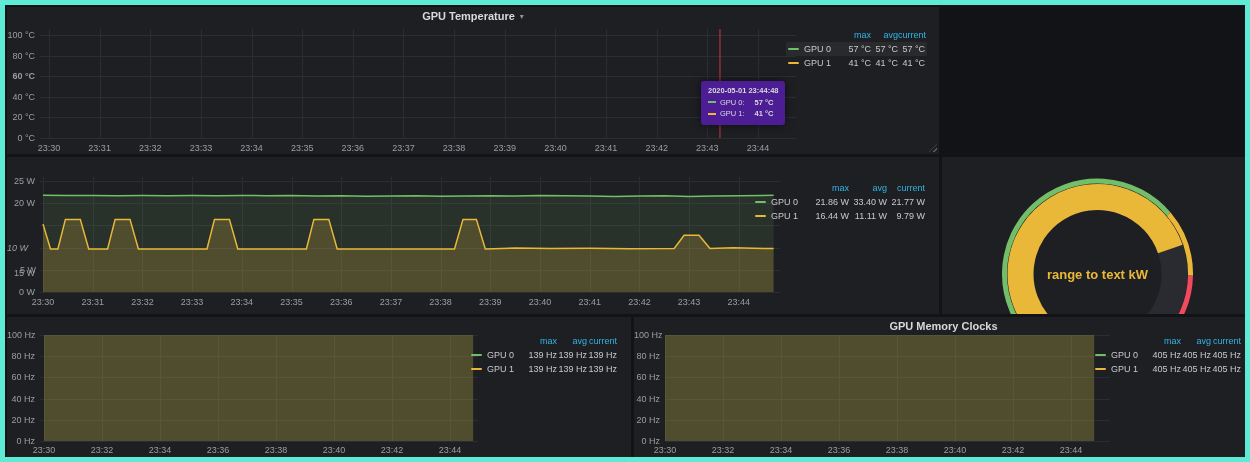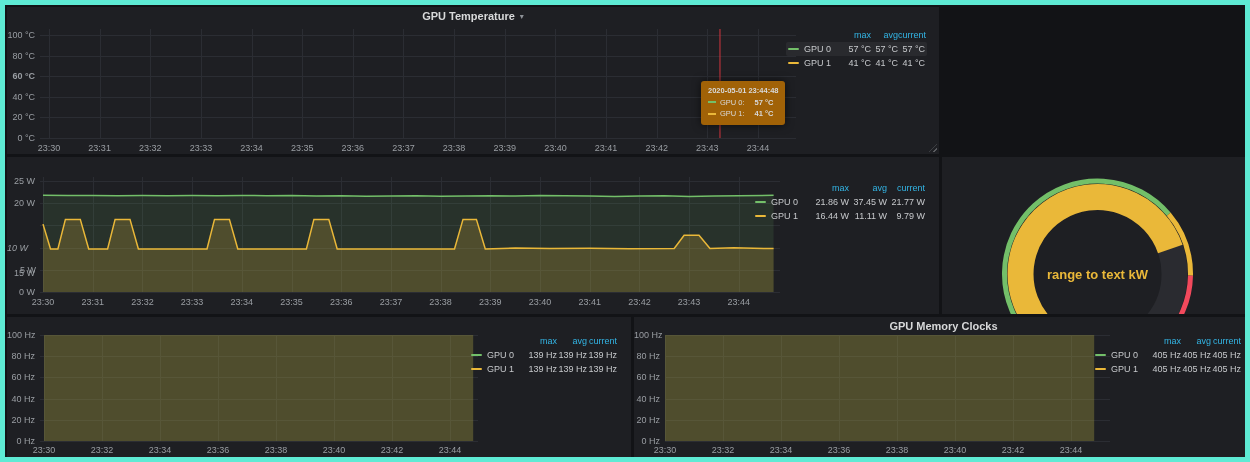--- a/index.html
+++ b/index.html
@@ -12,21 +12,21 @@
   .caret { color:#8e9297; font-size:8px; margin-left:5px; vertical-align:1px; }
   svg.plot, svg.gauge { position:absolute; left:0; top:0; }
   .tick { position:absolute; font-size:9px; color:#9a9ea3; line-height:10px; white-space:nowrap; }
   .legend { position:absolute; font-size:9px; color:#c7c9cc; z-index:4; }
   .lrow { display:flex; align-items:center; height:14px; padding:0 2px; }
   .lrow.hl { background:rgba(255,255,255,0.05); border-radius:2px; }
   .ldash { width:11px; height:2px; margin-right:5px; flex:none; border-radius:1px; }
   .lname { width:40px; cursor:pointer; }
   .lval  { text-align:right; }
   .lhead { color:#33b5e5; font-weight:normal; cursor:pointer; }
-  .tooltip { position:absolute; background:#a16207; border-radius:3px; padding:4px 7px 5px 7px;
+  .tooltip { position:absolute; background:#4c1d95; border-radius:3px; padding:4px 7px 5px 7px;
              font-size:7.5px; color:#d8d9da; z-index:8; box-shadow:0 0 8px rgba(0,0,0,.6);
              white-space:nowrap; line-height:1.55; }
   .tt-date { font-weight:bold; }
   .tt-row { display:flex; align-items:center; gap:4px; }
   .tt-dash { width:8px; height:2px; flex:none; }
   .tt-val { font-weight:bold; margin-left:6px; }
   .grip { position:absolute; right:2px; bottom:2px; width:8px; height:8px; cursor:nwse-resize;
           background:repeating-linear-gradient(-45deg, transparent 0 2px, #5a5c60 2px 3px);
           clip-path:polygon(100% 0, 100% 100%, 0 100%); z-index:6; }
 </style>
@@ -167,21 +167,21 @@
           <span class="ldash"></span>
           <span class="lname"></span>
           <span class="lval lhead" style="width: 38px;">max</span>
           <span class="lval lhead" style="width: 38px;">avg</span>
           <span class="lval lhead" style="width: 38px;">current</span>
         </div>
         <div class="lrow">
           <span class="ldash" style="background: rgb(115, 191, 105);"></span>
           <span class="lname">GPU 0</span>
           <span class="lval" style="width: 38px;">21.86 W</span>
-          <span class="lval" style="width: 38px;">37.45 W</span>
+          <span class="lval" style="width: 38px;">33.40 W</span>
           <span class="lval" style="width: 38px;">21.77 W</span>
         </div>
         <div class="lrow">
           <span class="ldash" style="background: rgb(234, 184, 57);"></span>
           <span class="lname">GPU 1</span>
           <span class="lval" style="width: 38px;">16.44 W</span>
           <span class="lval" style="width: 38px;">11.11 W</span>
           <span class="lval" style="width: 38px;">9.79 W</span>
         </div>
       </div>

